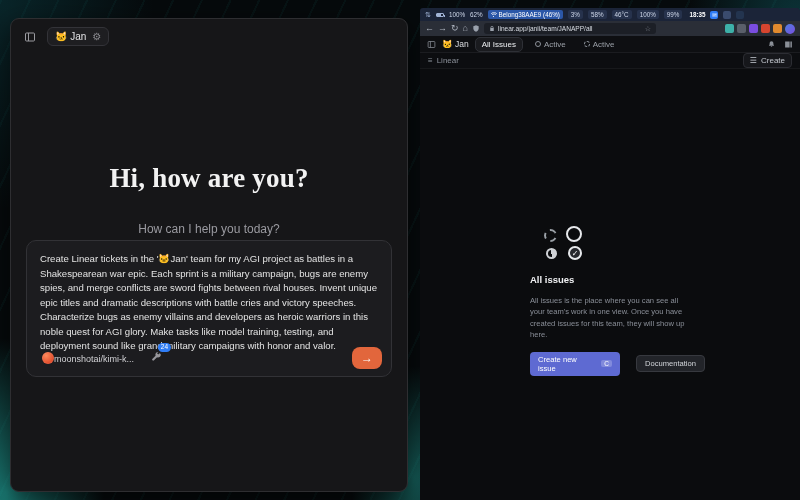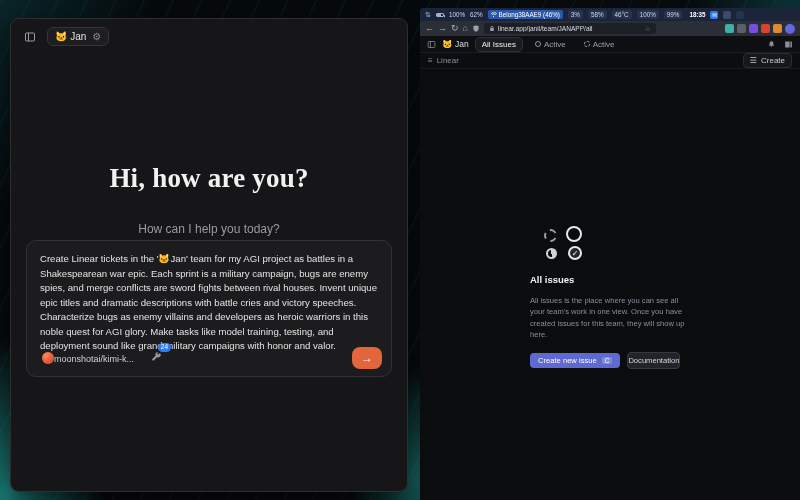--- a/index.html
+++ b/index.html
@@ -72,24 +72,24 @@
 
   .empty-state { position:absolute; left:110px; top:190px; width:175px; }
   .status-cluster { position:relative; width:48px; height:38px; margin-left:14px; }
   .sc { position:absolute; border-radius:50%; }
   .sc-backlog { left:0; top:3px; width:13px; height:13px; border:2px dashed #9aa0a6; }
   .sc-todo { left:22px; top:0; width:16px; height:16px; border:2px solid #e6e8eb; background:#0b0c0e; }
   .sc-progress { left:2px; top:22px; width:11px; height:11px; border:2px solid #cfd2d6; background:conic-gradient(#cfd2d6 0 180deg, #0b0c0e 180deg 360deg); }
   .sc-done { left:24px; top:20px; width:14px; height:14px; border:2px solid #e6e8eb; background:#26282d; display:flex; align-items:center; justify-content:center; color:#fff; font-size:8px; }
   .empty-title { margin-top:10px; font-size:9.5px; font-weight:bold; color:#f0f1f3; }
   .empty-desc { margin-top:10px; font-size:7.6px; line-height:1.5; color:#8a8f98; width:160px; }
-  .empty-actions { margin-top:11px; display:flex; gap:7px; align-items:center; }
+  .empty-actions { margin-top:11px; display:flex; gap:16px; align-items:center; }
   .btn-primary { display:flex; align-items:center; gap:5px; background:#5e6ad2; color:#fff; font-size:7.6px; padding:3px 8px; border-radius:4px; cursor:pointer; }
   .keycap { background:rgba(255,255,255,.22); border-radius:2px; padding:0 3px; font-size:6.5px; }
-  .btn-secondary { background:#222429; border:1px solid #37393f; color:#d2d5da; font-size:7.6px; padding:3px 0; border-radius:4px; cursor:pointer; }
+  .btn-secondary { background:#222429; border:1px solid #37393f; color:#d2d5da; font-size:7.6px; padding:3px 8px; border-radius:4px; cursor:pointer; }
 </style>
 </head>
 <body>
 
 <div class="screen">
 
   <div class="jan-window">
 
     <div class="jan-titlebar">
       <div class="icon-btn">

